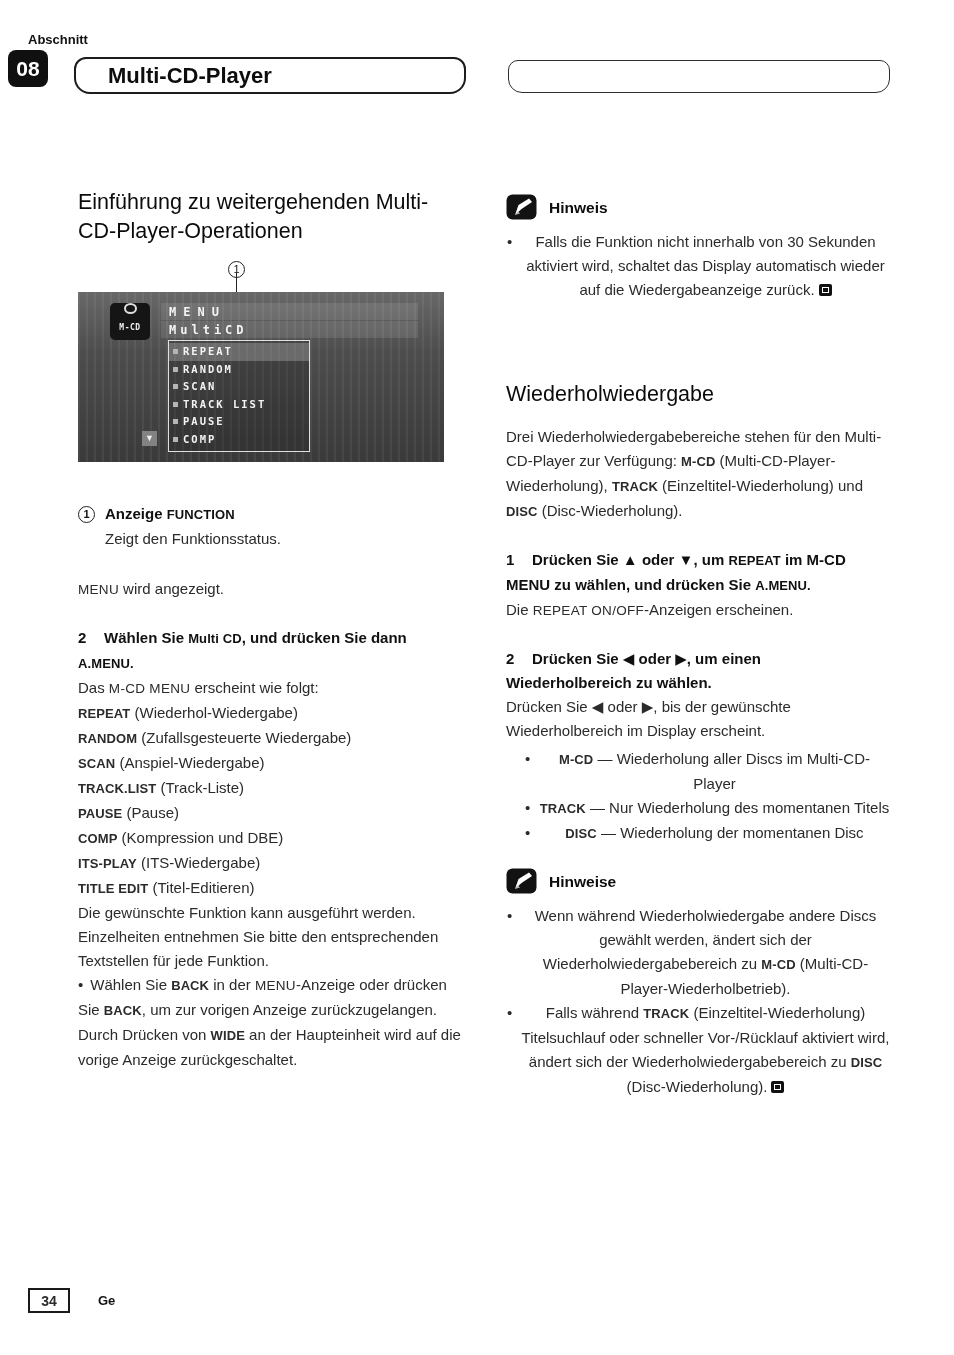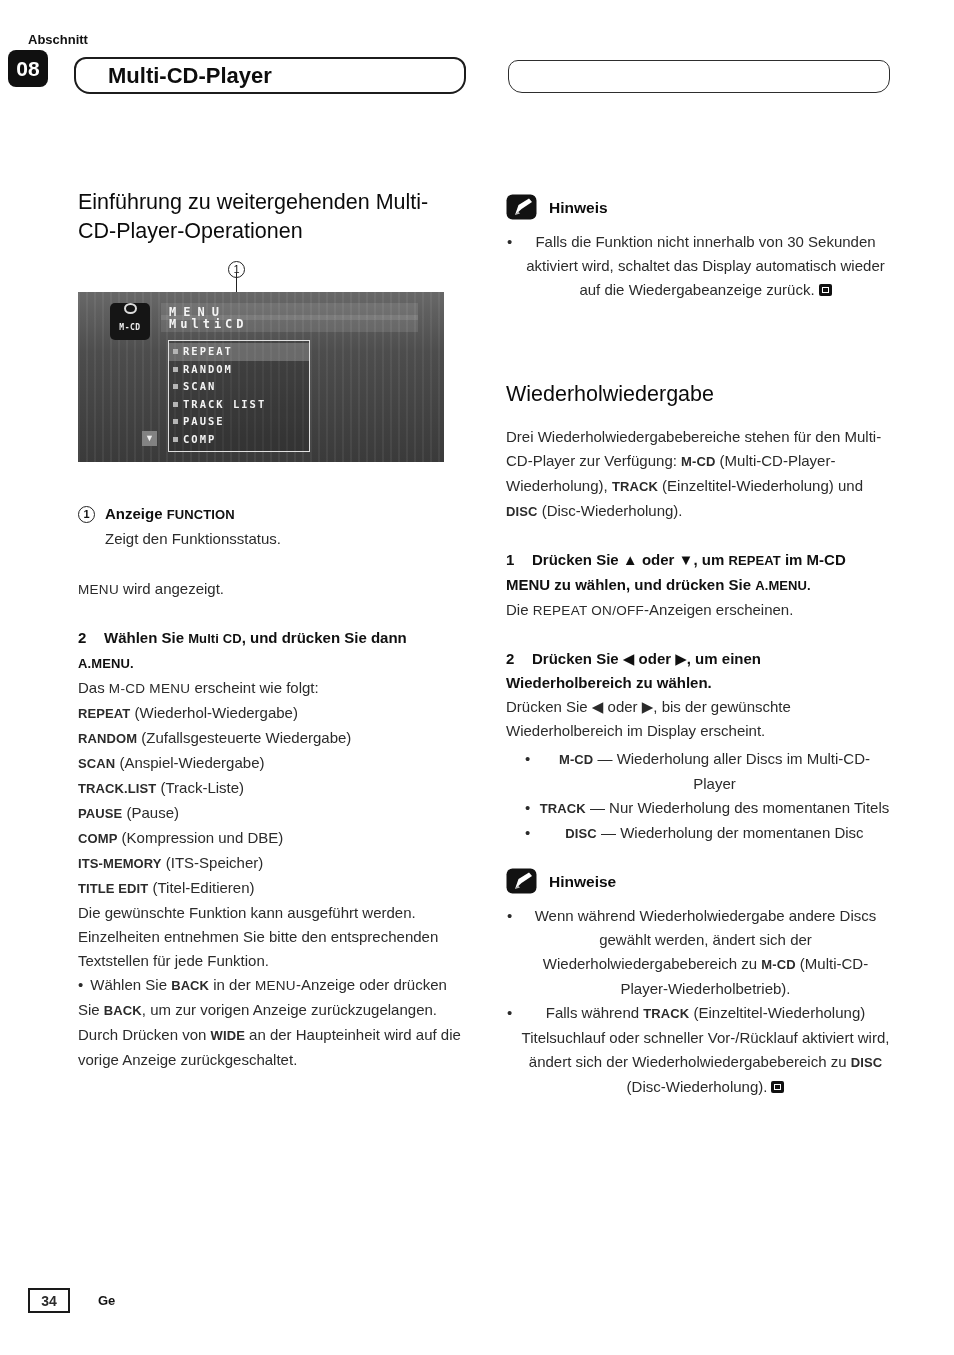--- a/index.html
+++ b/index.html
@@ -31,21 +31,21 @@
   
   .lcd{position:relative;width:366px;height:170px;background:linear-gradient(180deg,#686868 0%,#4d4d4d 35%,#3a3a3a 100%);overflow:hidden;}
   .lcd::before{content:"";position:absolute;inset:0;background:repeating-linear-gradient(90deg,rgba(255,255,255,0.06) 0 2px,transparent 2px 8px);}
   .lcd-badge{position:absolute;left:32px;top:11px;width:40px;height:37px;background:#151515;border-radius:5px;
         display:flex;flex-direction:column;align-items:center;justify-content:center;gap:2px;z-index:2;}
   .lcd-disc{width:13px;height:13px;border:2px solid #ddd;border-radius:50%;box-sizing:border-box;}
   .lcd-badge-label{font-size:8px;font-weight:700;color:#eee;letter-spacing:.5px;font-family:"DejaVu Sans Mono",monospace;}
   .lcd-line{position:absolute;left:83px;height:17px;background:rgba(255,255,255,0.10);color:#f4f4f4;
         font-family:"DejaVu Sans Mono",monospace;font-weight:700;display:flex;align-items:center;z-index:2;box-sizing:border-box;}
   .lcd-line1{top:11px;width:257px;font-size:12px;letter-spacing:7px;padding-left:8px;}
-  .lcd-line2{top:23px;width:257px;font-size:12px;letter-spacing:4px;padding-left:8px;}
+  .lcd-line2{top:29px;width:257px;font-size:12px;letter-spacing:4px;padding-left:8px;}
   .lcd-menu{position:absolute;left:90px;top:48px;width:142px;height:112px;border:1px solid #e0e0e0;
         background:rgba(10,10,10,0.18);z-index:2;padding:2px 0;box-sizing:border-box;}
   .lcd-item{display:flex;align-items:center;gap:5px;height:17.5px;padding-left:4px;color:#f4f4f4;
         font-family:"DejaVu Sans Mono",monospace;font-size:10.5px;font-weight:700;letter-spacing:2px;line-height:17px;}
   .lcd-item:first-child{background:rgba(255,255,255,0.22);}
   .sq{width:5px;height:5px;background:#b5b5b5;flex:none;}
   .lcd-scroll{position:absolute;left:64px;top:139px;width:15px;height:15px;background:#828282;color:#f0f0f0;
         font-size:9px;line-height:15px;text-align:center;z-index:2;}
 
   
@@ -156,21 +156,21 @@
       <div class="step">
         <p class="step-head"><span class="step-num">2</span><span><span>Wählen Sie </span><span class="seg-k">Multi CD</span><span>, und drücken Sie dann </span><span class="seg-k">A.MENU.</span></span></p>
         <p><span>Das </span><span class="seg-d">M-CD MENU</span><span> erscheint wie folgt:</span></p>
         <div>
           <p class="func-row"><span class="seg-k">REPEAT</span><span> (Wiederhol-Wiedergabe)</span></p>
           <p class="func-row"><span class="seg-k">RANDOM</span><span> (Zufallsgesteuerte Wiedergabe)</span></p>
           <p class="func-row"><span class="seg-k">SCAN</span><span> (Anspiel-Wiedergabe)</span></p>
           <p class="func-row"><span class="seg-k">TRACK.LIST</span><span> (Track-Liste)</span></p>
           <p class="func-row"><span class="seg-k">PAUSE</span><span> (Pause)</span></p>
           <p class="func-row"><span class="seg-k">COMP</span><span> (Kompression und DBE)</span></p>
-          <p class="func-row"><span class="seg-k">ITS-MEMORY</span><span> (ITS-Speicher)</span></p>
+          <p class="func-row"><span class="seg-k">ITS-PLAY</span><span> (ITS-Wiedergabe)</span></p>
           <p class="func-row"><span class="seg-k">TITLE EDIT</span><span> (Titel-Editieren)</span></p>
         </div>
         <p>Die gewünschte Funktion kann ausgeführt werden. Einzelheiten entnehmen Sie bitte den entsprechenden Textstellen für jede Funktion.</p>
         <p class="bullet"><span>Wählen Sie </span><span class="seg-k">BACK</span><span> in der </span><span class="seg-d">MENU</span><span>-Anzeige oder drücken Sie </span><span class="seg-k">BACK</span><span>, um zur vorigen Anzeige zurückzugelangen.</span></p>
         <p><span>Durch Drücken von </span><span class="seg-k">WIDE</span><span> an der Haupteinheit wird auf die vorige Anzeige zurückgeschaltet.</span></p>
       </div>
     </div>
 
     <div class="col">
 

